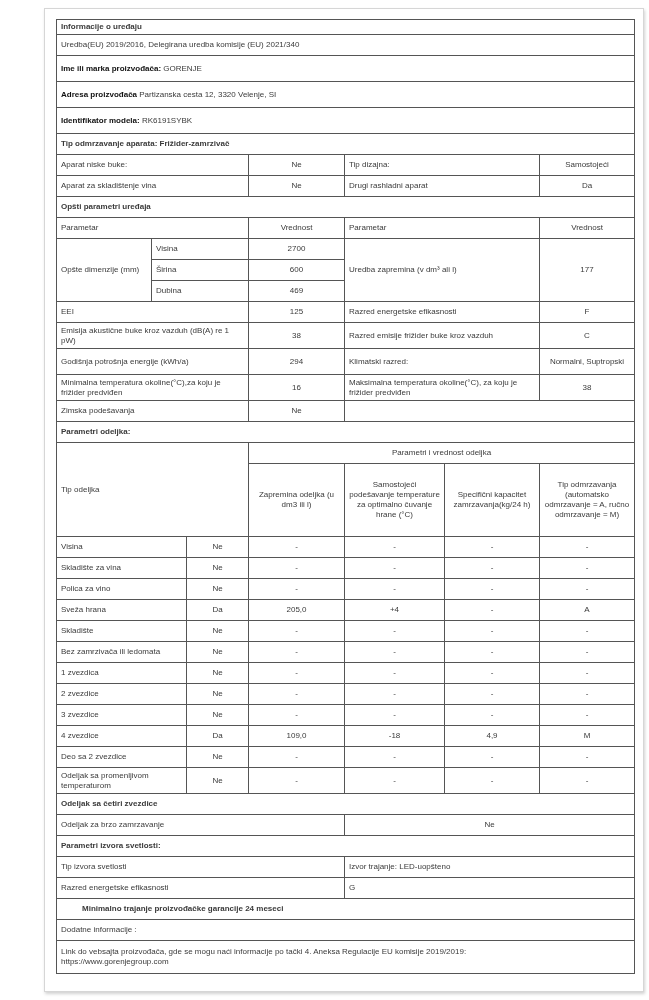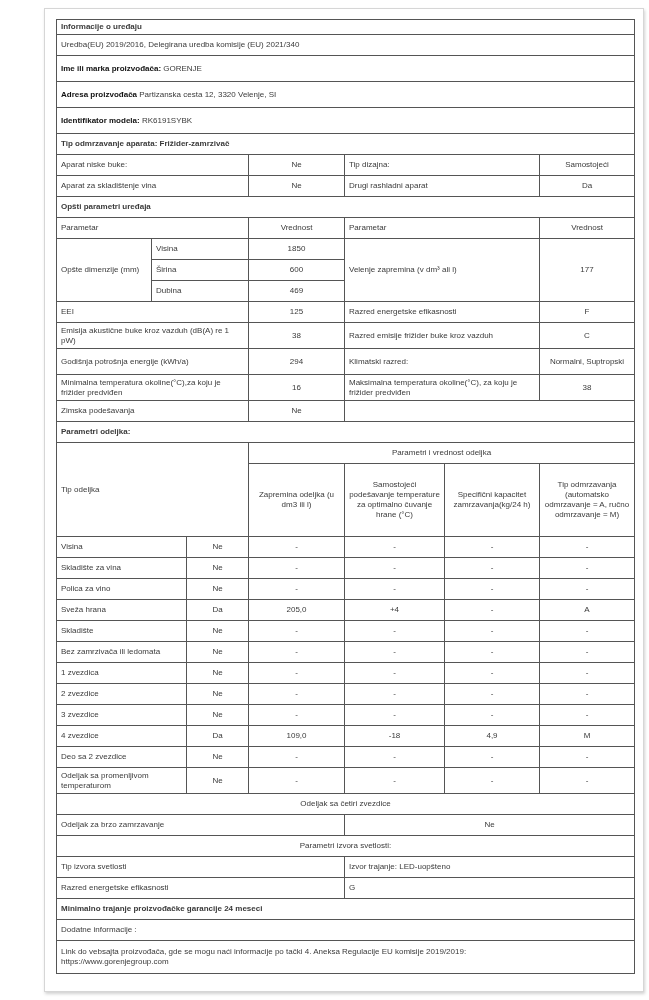--- a/index.html
+++ b/index.html
@@ -20,21 +20,21 @@
   }
   table.sheet td {
     border: 1px solid #555; font-size: 8px; line-height: 10px;
     padding: 2px 4px; vertical-align: middle; color: #3a3a3a;
     overflow: hidden;
   }
   td.c { text-align: center; }
   td.b { font-weight: bold; color: #111; }
   td.h1 { font-size: 20px; line-height: 24px; font-weight: bold; color: #111; padding: 3px 4px 1px 4px; border-bottom: none; }
   td.sub { border-top: none; }
-  td.h2 { font-size: 11px; font-weight: normal; color: #111; line-height: 14px; text-align: center; }
+  td.h2 { font-size: 11px; font-weight: bold; color: #111; line-height: 14px; }
   td.h3 { font-size: 11px; color: #111; line-height: 14px; }
   td.strongv { border-left: 2px solid #333; }
   .r20 td { height: 16px; }
   .r25 td { height: 21px; }
 </style>
 </head>
 <body>
 
 <div class="card">
 <table class="sheet">
@@ -96,22 +96,22 @@
   <tr class="r20">
     <td colspan="3">Parametar</td>
     <td class="c">Vrednost</td>
     <td colspan="2">Parametar</td>
     <td class="c">Vrednost</td>
   </tr>
 
   <tr class="r20">
     <td rowspan="3">Opšte dimenzije (mm)</td>
     <td colspan="2">Visina</td>
-    <td class="c">1850</td>
-    <td colspan="2" rowspan="3">Velenje zapremina (v dm³ ali l)</td>
+    <td class="c">2700</td>
+    <td colspan="2" rowspan="3">Uredba zapremina (v dm³ ali l)</td>
     <td rowspan="3" class="c">177</td>
   </tr>
   <tr class="r20">
     <td colspan="2">Širina</td>
     <td class="c">600</td>
   </tr>
   <tr class="r20">
     <td colspan="2">Dubina</td>
     <td class="c">469</td>
   </tr>
@@ -271,21 +271,21 @@
   <tr class="r20">
     <td colspan="4">Tip izvora svetlosti</td>
     <td colspan="3">Izvor trajanje: LED-uopšteno</td>
   </tr>
   <tr class="r20">
     <td colspan="4">Razred energetske efikasnosti</td>
     <td colspan="3">G</td>
   </tr>
 
   <tr class="r20">
-    <td colspan="7" class="b" style="padding-left:4px">Minimalno trajanje proizvođačke garancije  24 meseci</td>
+    <td colspan="7" class="b" style="padding-left:25px">Minimalno trajanje proizvođačke garancije  24 meseci</td>
   </tr>
   <tr class="r20">
     <td colspan="7" class="h3">Dodatne informacije :</td>
   </tr>
   <tr>
     <td colspan="7" style="height:28px">
       <div>Link do vebsajta proizvođača, gde se mogu naći informacije po tački 4. Aneksa Regulacije EU komisije 2019/2019:</div>
       <div>https://www.gorenjegroup.com</div>
     </td>
   </tr>

